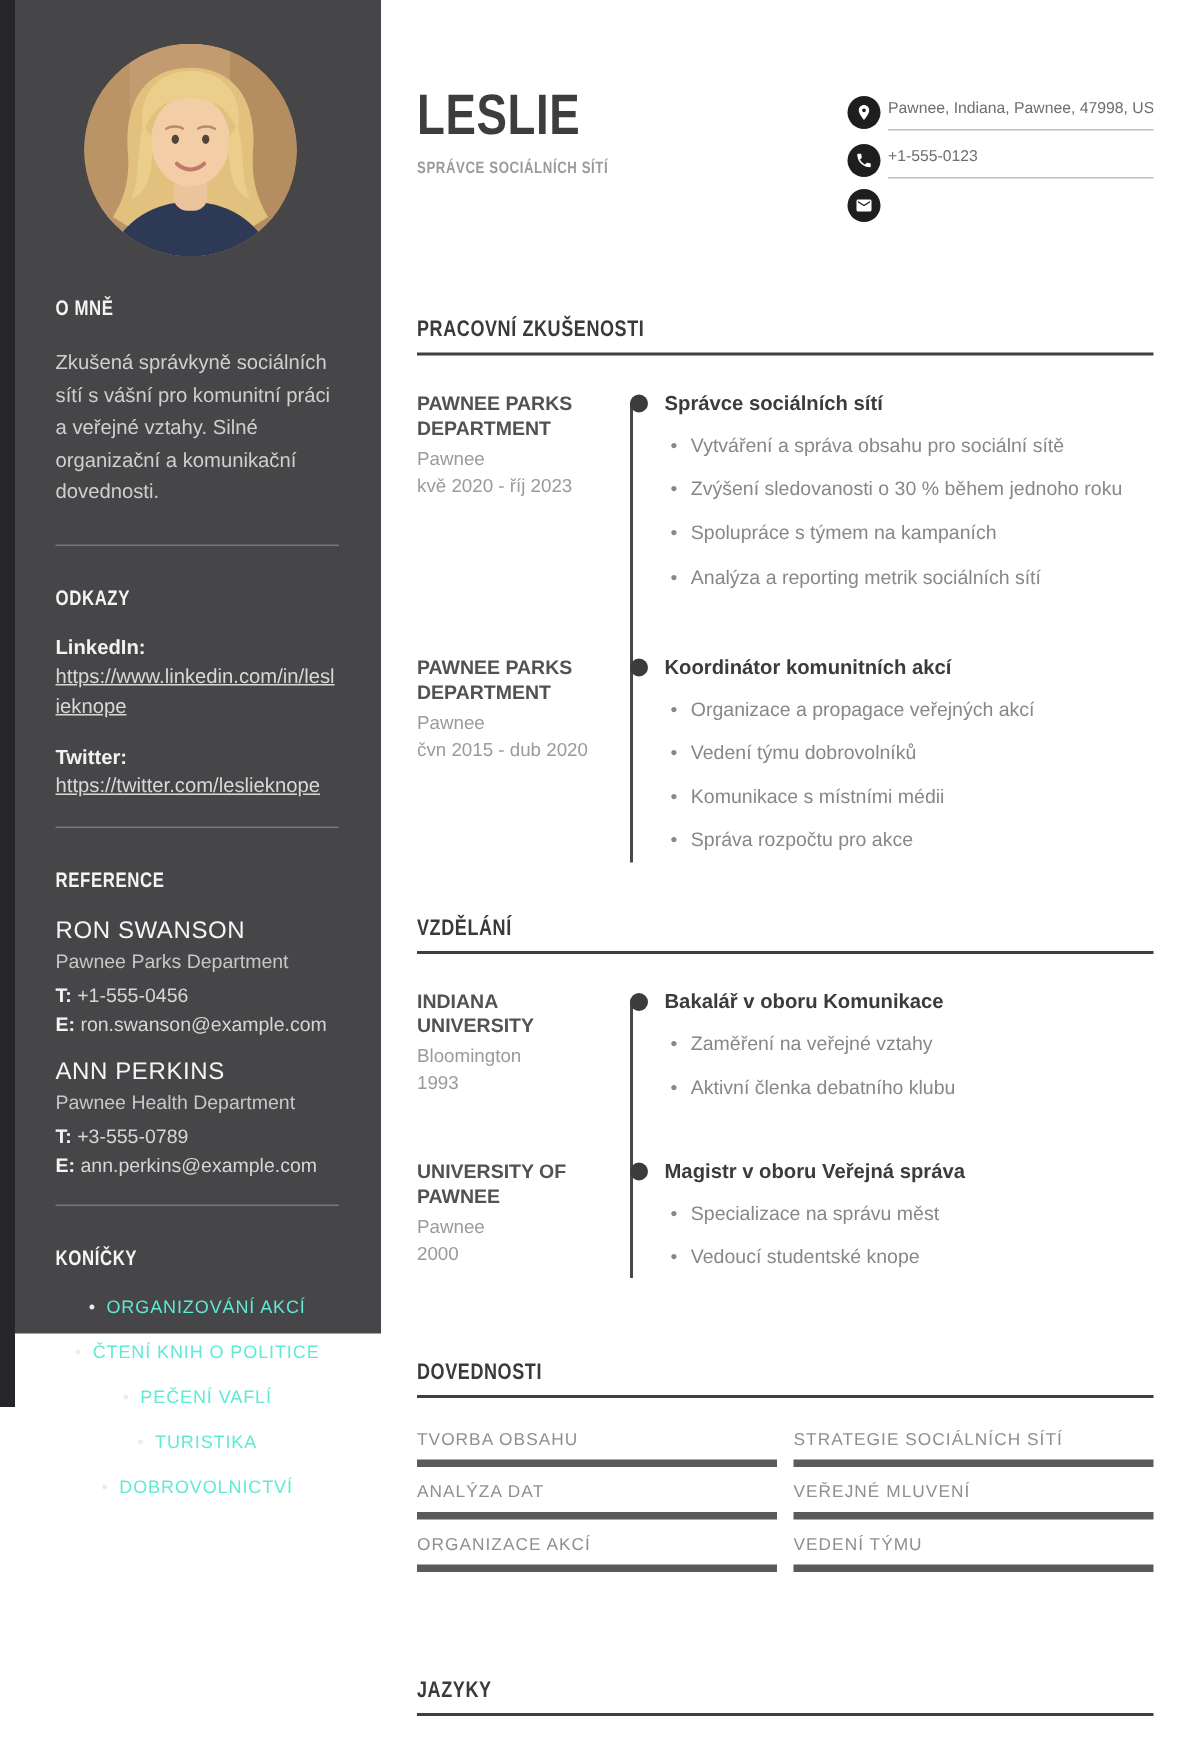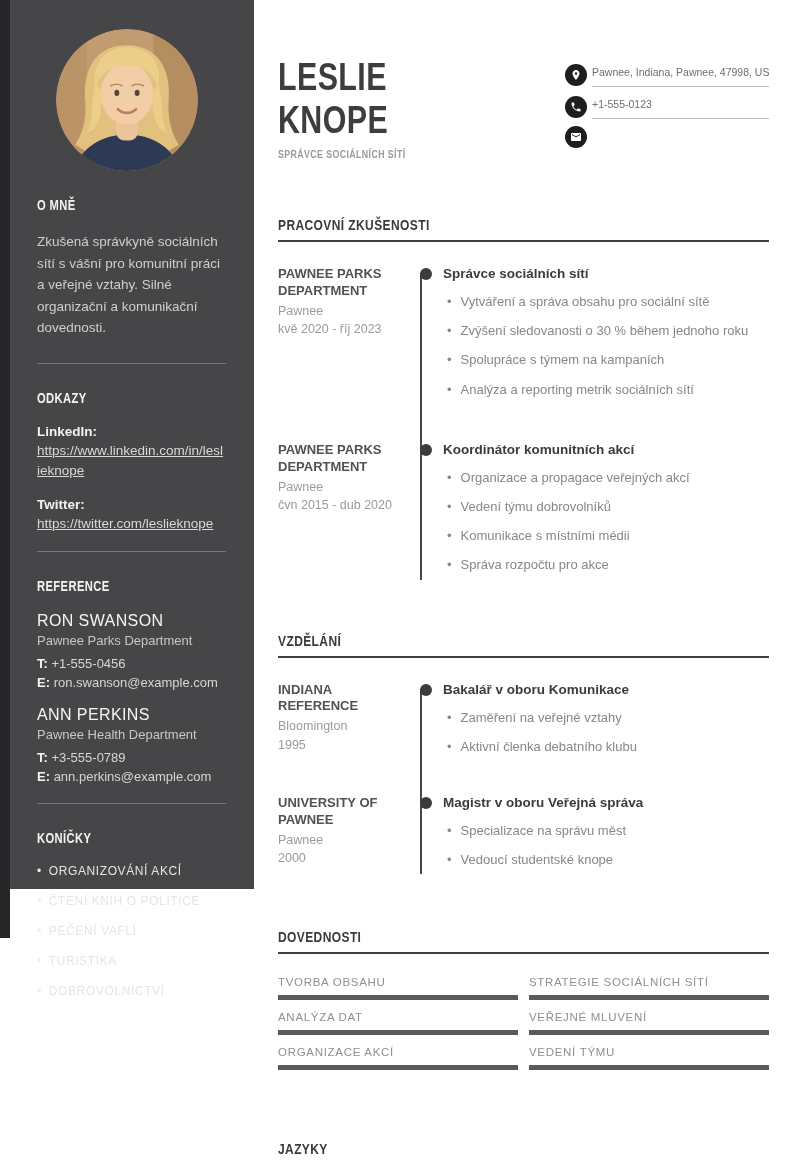--- a/index.html
+++ b/index.html
@@ -33,22 +33,22 @@
   .link-url {
     color:#d8d8d8; font-size:13.5px; text-decoration:underline; line-height:1.5;
     word-break:break-all; display:block;
   }
   .ref-item { margin-bottom:14px; }
   .ref-name { color:#f5f5f5; font-size:16px; letter-spacing:0.4px; margin-bottom:3px; font-weight:normal; }
   .ref-org { color:#c7c7c7; font-size:13px; margin-bottom:7px; }
   .ref-line { font-size:13px; color:#d6d6d6; line-height:1.45; }
   .ref-line b { color:#f5f5f5; }
   .hobby-item {
-    font-size:12px; color:#e5e5e5; letter-spacing:0.6px; margin-bottom:16px;
-    display:flex; align-items:baseline;
+    font-size:12px; color:#5eead4; letter-spacing:0.6px; margin-bottom:16px;
+    display:flex; align-items:baseline;justify-content:center;
   }
   .hobby-item::before { content:"•"; margin-right:7px; color:#ececec; }
   
   .main { position:absolute; left:254px; top:0; width:540px; height:942px; padding:56px 25px 0 24px; }
   .header-row { display:flex; justify-content:space-between; align-items:flex-start; }
   .name-line { font-size:38px; font-weight:bold; color:#3d3d3f; line-height:1.12; white-space:nowrap; }
   .job-title { font-size:11px; color:#9a9a9a; font-weight:bold; margin-top:7px; white-space:nowrap; }
   .contacts { width:204px; margin-top:6px; }
   .contact-row { display:flex; align-items:center; margin-bottom:7px; }
   .contact-icon {
@@ -189,21 +189,20 @@
           </div>
         </div>
     </div>
   </aside>
 
   <main class="main">
 
     <div class="header-row">
       <div>
         <div class="name-line"><span class="cond">LESLIE</span></div>
-        <div class="name-line"><span class="cond">KNOPE</span></div>
         <div class="job-title"><span class="cond">SPRÁVCE SOCIÁLNÍCH SÍTÍ</span></div>
       </div>
 
       <div class="contacts">
         <div class="contact-row">
           <span class="contact-icon">
             <svg viewBox="0 0 24 24">
                 <path d="M12 2C8.1 2 5 5.1 5 9c0 5.2 7 13 7 13s7-7.8 7-13c0-3.9-3.1-7-7-7zm0 9.5A2.5 2.5 0 1 1 12 6.5a2.5 2.5 0 0 1 0 5z"></path>
               </svg>
           </span>
@@ -293,31 +292,31 @@
                     <div class="bullet">
                     <span>Správa rozpočtu pro akce</span>
                   </div>
                   </div>
               </div>
             </div>
           </div>
       </div>
     </section>
 
-    <section class="section" style="margin-top:46px;">
+    <section class="section" style="margin-top:29px;">
       <h2 class="section-heading"><span class="cond">VZDĚLÁNÍ</span></h2>
       <div class="entries">
         <div class="timeline-line"></div>
         <div>
 
             <div class="entry" style="margin-bottom:28px;">
               <div class="entry-left">
-                <div class="entry-company">INDIANA REFERENCE</div>
+                <div class="entry-company">INDIANA UNIVERSITY</div>
                 <div class="entry-sub">Bloomington</div>
-                <div class="entry-sub">1995</div>
+                <div class="entry-sub">1993</div>
               </div>
               <div class="entry-mid">
                 <span class="entry-dot"></span>
               </div>
               <div class="entry-right">
                 <div class="entry-role">Bakalář v oboru Komunikace</div>
                 <div>
 
                     <div class="bullet">
                     <span>Zaměření na veřejné vztahy</span>

